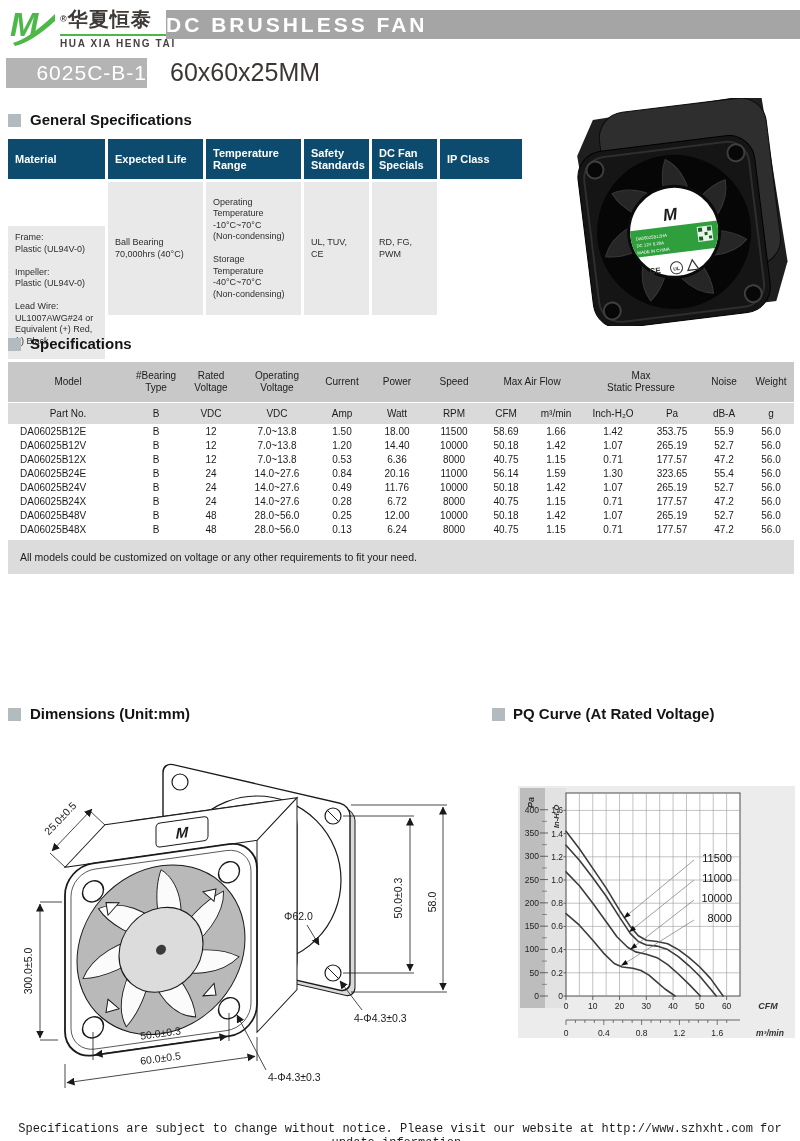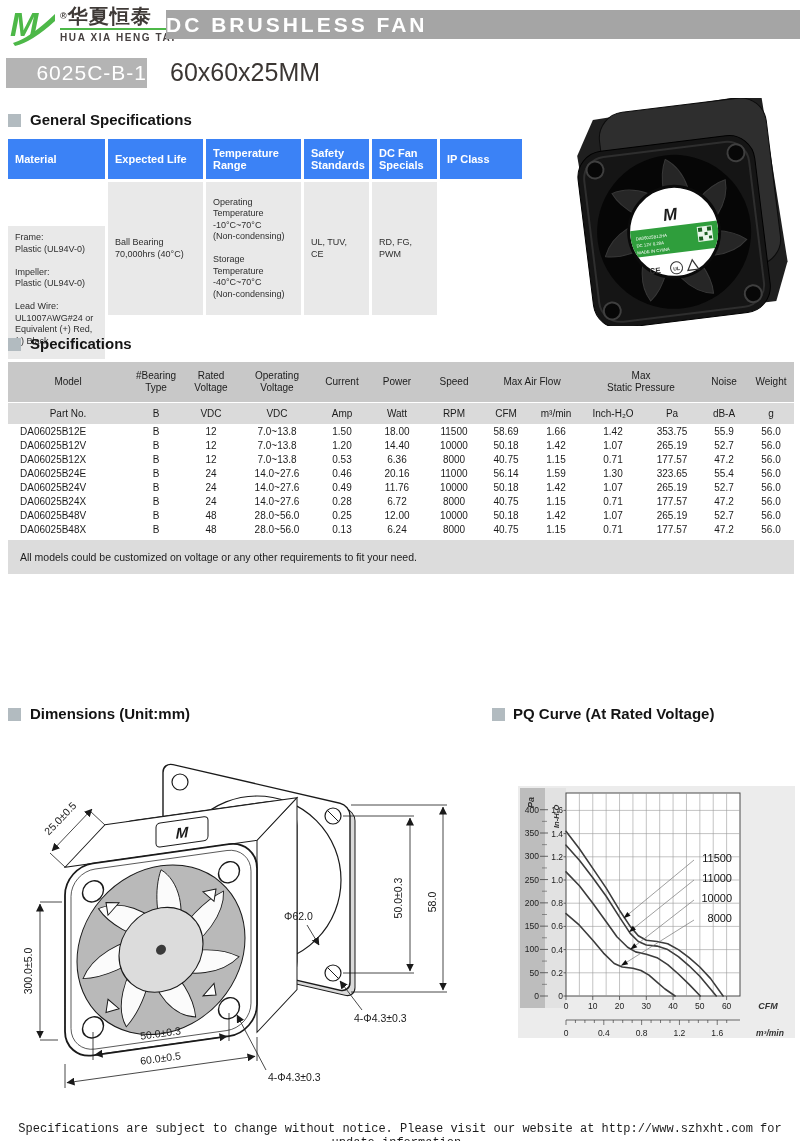--- a/index.html
+++ b/index.html
@@ -4,37 +4,37 @@
 <style>
   html,body{margin:0;padding:0;}
   body{width:800px;height:1141px;position:relative;background:#fff;
        font-family:"Liberation Sans",sans-serif;color:#1a1a1a;overflow:hidden;}
   svg text{font-family:"Liberation Sans",sans-serif;}
   .abs{position:absolute;}
 
   
   .logo{position:absolute;left:10px;top:5px;display:flex;gap:4px;align-items:flex-start;}
   .logo-text .cn{font-size:20px;font-weight:bold;color:#3f3a37;letter-spacing:1px;
-                 border-bottom:2px solid #4db848;padding-bottom:1px;line-height:22px;}
+                 border-bottom:2px solid #4db848;padding-bottom:1px;line-height:28px;}
   .logo-text .cn sup{font-size:9px;vertical-align:top;}
   .logo-text .en{font-size:10px;letter-spacing:1.6px;color:#474040;margin-top:2px;font-weight:bold;}
   .banner{position:absolute;left:166px;top:10px;right:0;height:29px;background:#a5a5a5;
           color:#fff;font-size:21px;font-weight:bold;letter-spacing:3px;line-height:29px;box-sizing:border-box;}
   .model-badge{position:absolute;left:6px;top:58px;width:141px;height:30px;background:#b4b4b4;
                color:#fff;font-size:21px;line-height:30px;text-align:right;letter-spacing:1px;}
   .size-text{position:absolute;left:170px;top:57px;font-size:25px;color:#3b3633;line-height:31px;}
 
   
   .sec-bullet{position:absolute;width:13px;height:13px;background:#b2bbc0;}
   .sec-title{position:absolute;font-size:15px;font-weight:bold;color:#141414;}
 
   
   .gen-table{position:absolute;left:8px;top:139px;display:grid;
              grid-template-columns:97px 95px 95px 65px 65px 82px;gap:3px;}
-  .gen-h{background:#3b82f6;color:#fff;font-size:11px;font-weight:bold;line-height:12px;
+  .gen-h{background:#0c4a6e;color:#fff;font-size:11px;font-weight:bold;line-height:12px;
          padding:5px 7px;height:40px;box-sizing:border-box;display:flex;align-items:center;}
   .gen-c{background:#e9e9e9;font-size:9px;line-height:11.5px;color:#2e2e2e;white-space:pre-line;
          padding:6px 7px;height:133px;box-sizing:border-box;display:flex;align-items:center;}
   .gen-c.top{align-items:flex-start;margin-top:44px;}
 
   
   #spec-table{position:absolute;left:8px;top:362px;width:786px;border-collapse:collapse;
               table-layout:fixed;font-size:10px;color:#1c1c1c;}
   #spec-table th{font-weight:normal;text-align:center;padding:0;}
   #spec-table th.h1{background:#c8c8c8;height:40px;white-space:pre-line;line-height:12px;}
@@ -261,21 +261,21 @@
         <td>0.71</td>
         <td>177.57</td>
         <td>47.2</td>
         <td>56.0</td>
       </tr>
       <tr>
         <td class="first">DA06025B24E</td>
         <td>B</td>
         <td>24</td>
         <td>14.0~27.6</td>
-        <td>0.46</td>
+        <td>0.84</td>
         <td>20.16</td>
         <td>11000</td>
         <td>56.14</td>
         <td>1.59</td>
         <td>1.30</td>
         <td>323.65</td>
         <td>55.4</td>
         <td>56.0</td>
       </tr>
       <tr>

